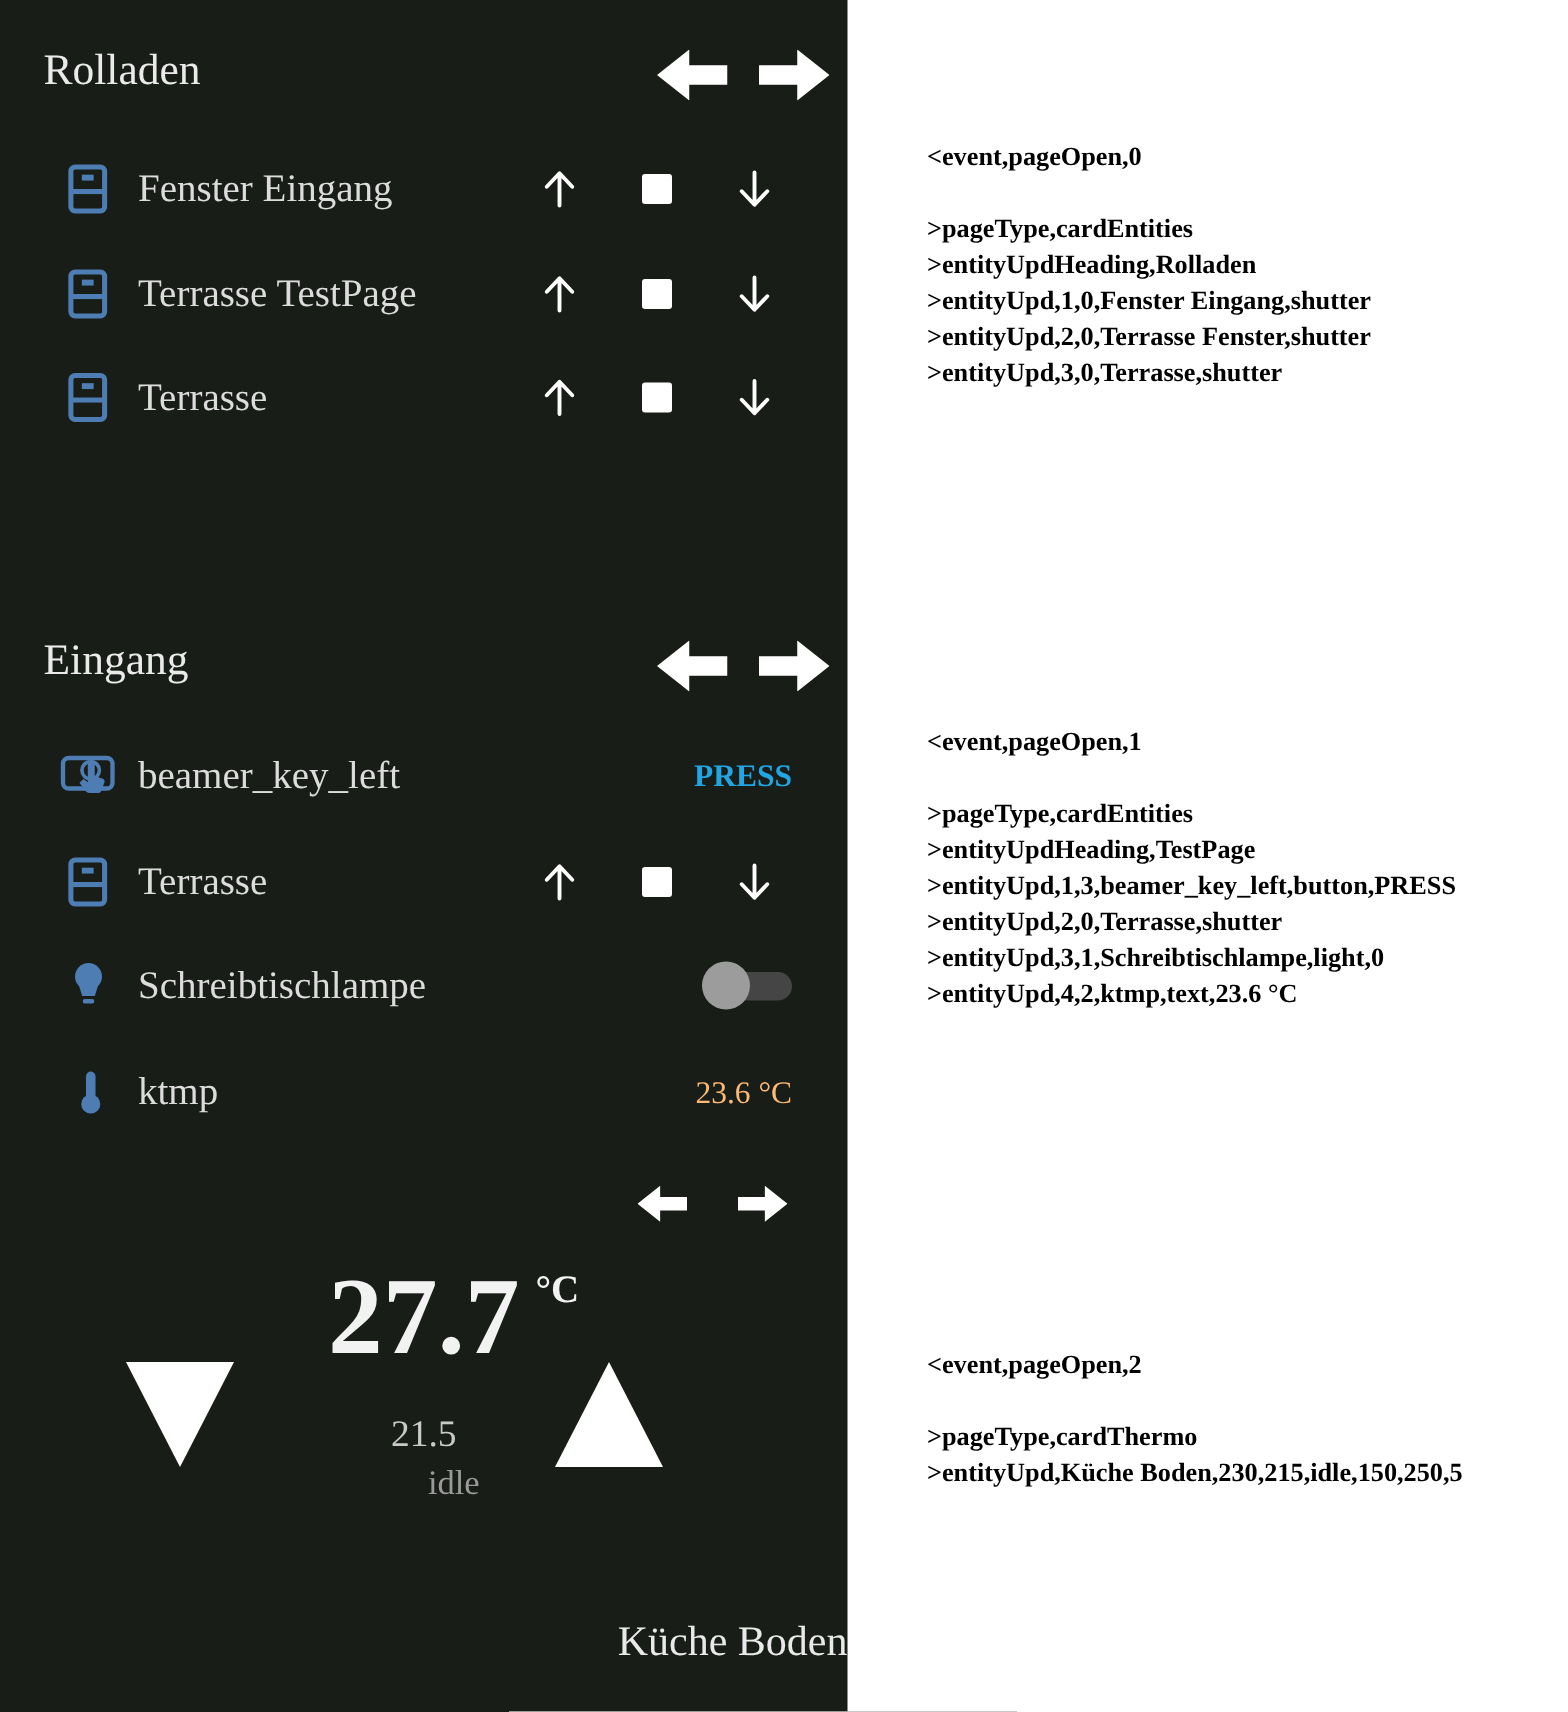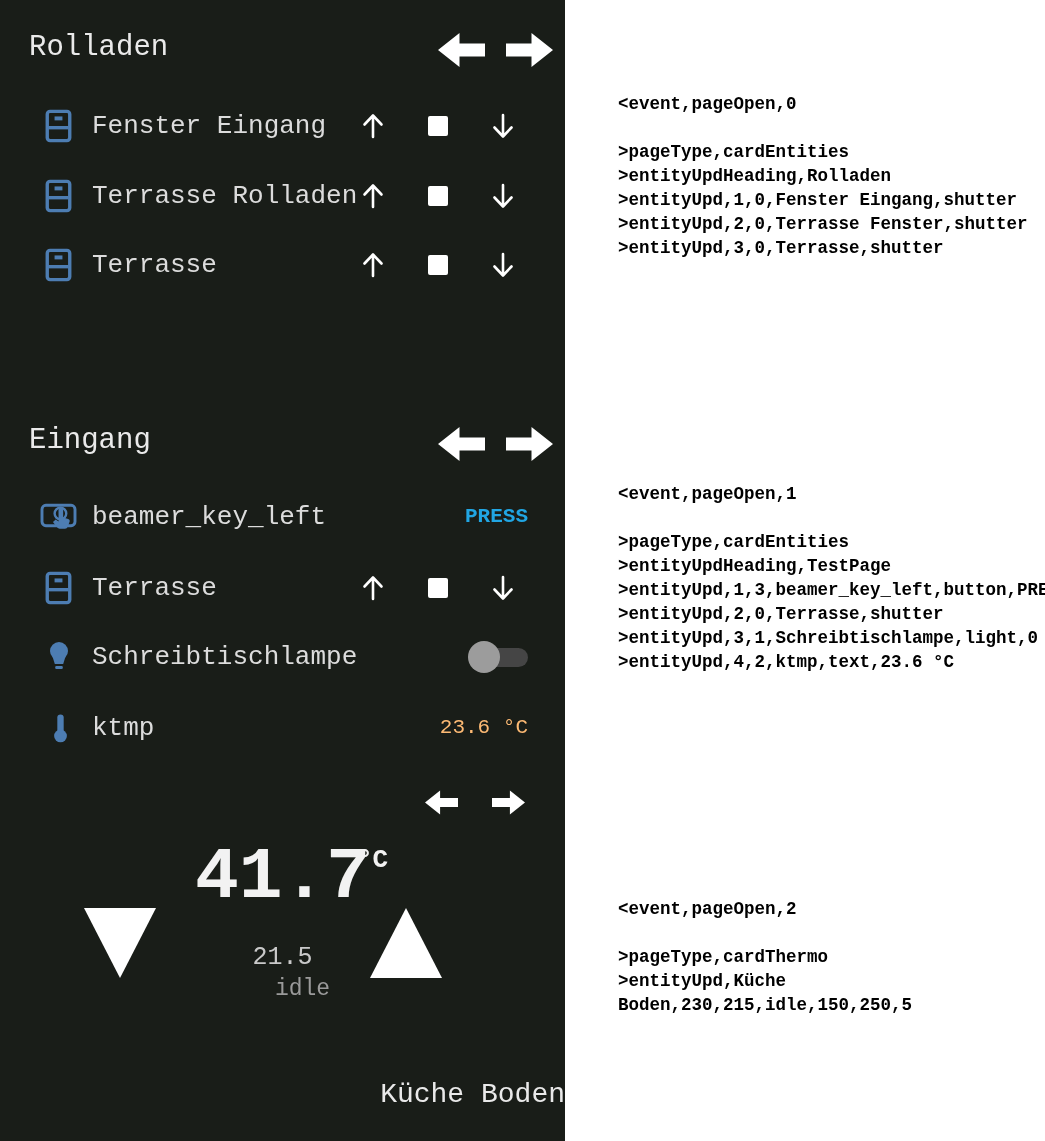--- a/index.html
+++ b/index.html
@@ -1,18 +1,18 @@
 <!DOCTYPE html>
 <html><head>
 <meta charset="utf-8">
 <style>
   * { margin:0; padding:0; box-sizing:border-box; }
   body { background:#ffffff; }
   .page { position:relative; width:1045px; height:1141px; background:#ffffff;
-          font-family:Liberation Mono, monospace; overflow:hidden; }
+          font-family:Liberation Serif, serif; overflow:hidden; }
   .device { position:absolute; left:0; top:0; width:565px; height:1141px; background:#191d18; }
 
   .panel-title { position:absolute; left:29px; font-size:29px; color:#eaeaea; }
   .nav-btn { position:absolute; width:47px; height:34px; cursor:pointer; }
   .nav-btn svg, .ctl svg, .icon-slot svg { display:block; }
 
   .entity-row { position:absolute; left:0; width:565px; height:70px; }
   .icon-slot { position:absolute; }
   .entity-label { position:absolute; left:92px; top:0; line-height:70px; font-size:26px; color:#dcdcdc; white-space:nowrap; }
   .ctl { position:absolute; cursor:pointer; }
@@ -79,21 +79,21 @@
     </div>
 
     <div class="entity-row" style="top:161px">
       <span class="icon-slot" style="left:45px; top:18px">
         <svg width="27" height="34" viewBox="0 0 24 30">
             <rect x="2" y="2" width="20" height="26" rx="2.5" fill="none" stroke="#4d7db2" stroke-width="3"></rect>
             <rect x="8.5" y="6.5" width="7" height="3.5" fill="#4d7db2"></rect>
             <rect x="3" y="15" width="18" height="3" fill="#4d7db2"></rect>
           </svg>
       </span>
-      <span class="entity-label">Terrasse Rolladen</span>
+      <span class="entity-label">Terrasse TestPage</span>
       <span class="ctl ctl-up">
           <svg width="28" height="30" viewBox="0 0 28 30">
             <path d="M14,26 V5 M5.5,13.5 L14,4.5 L22.5,13.5" stroke="#ffffff" stroke-width="2.6" fill="none" stroke-linecap="round" stroke-linejoin="round"></path>
           </svg>
         </span>
       <span class="ctl ctl-stop"></span>
       <span class="ctl ctl-down">
           <svg width="28" height="30" viewBox="0 0 28 30">
             <path d="M14,4 V25 M5.5,16.5 L14,25.5 L22.5,16.5" stroke="#ffffff" stroke-width="2.6" fill="none" stroke-linecap="round" stroke-linejoin="round"></path>
           </svg>
@@ -199,21 +199,21 @@
       <svg width="33" height="29" viewBox="0 0 47 34">
           <path d="M0,17 L21.5,0 V10.5 H47 V23.5 H21.5 V34 Z" fill="#ffffff"></path>
         </svg>
     </div>
     <div class="nav-btn" style="left:492px; top:788px; width:33px; height:29px">
       <svg width="33" height="29" viewBox="0 0 47 34">
           <path d="M47,17 L25.5,0 V10.5 H0 V23.5 H25.5 V34 Z" fill="#ffffff"></path>
         </svg>
     </div>
 
-    <div class="thermo-temp">41.7</div>
+    <div class="thermo-temp">27.7</div>
     <div class="thermo-unit">°C</div>
 
     <div class="temp-btn" style="left:84px; top:908px">
       <svg width="72" height="70" viewBox="0 0 72 70">
           <polygon points="0,0 72,0 36,70" fill="#ffffff"></polygon>
         </svg>
     </div>
     <div class="temp-btn" style="left:370px; top:908px">
       <svg width="72" height="70" viewBox="0 0 72 70">
           <polygon points="36,0 72,70 0,70" fill="#ffffff"></polygon>

